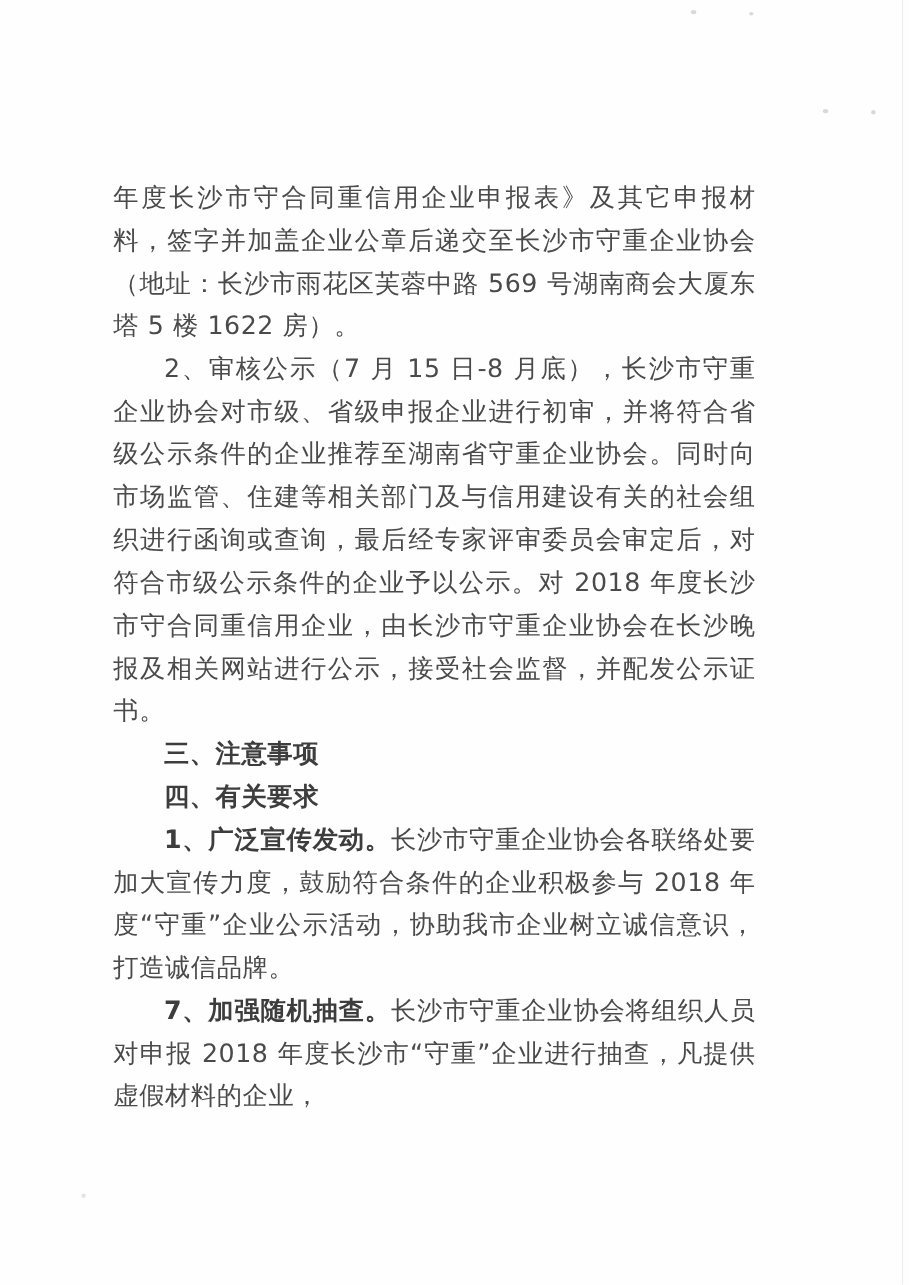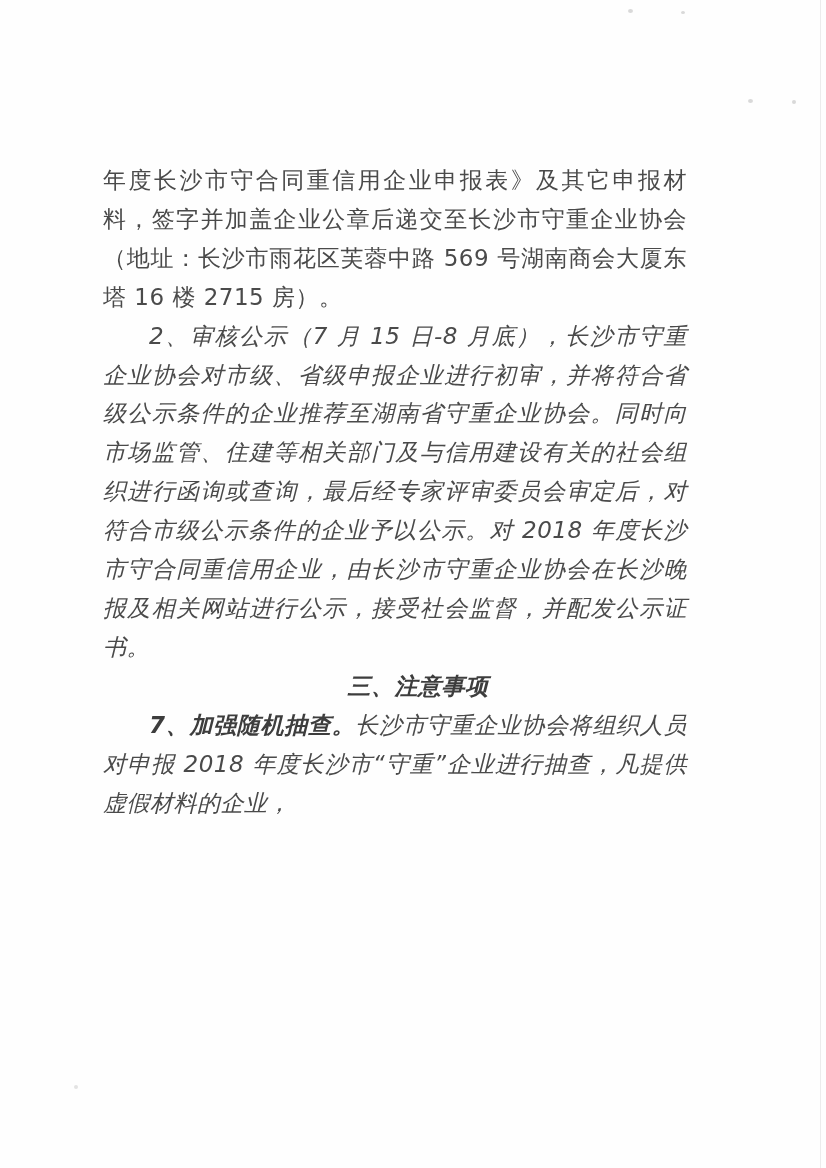--- a/index.html
+++ b/index.html
@@ -26,26 +26,25 @@
     font-size: 23px;
     line-height: 38.9px;
     color: #4a4a4a;
     text-align: justify;
     text-justify: inter-ideograph;
     letter-spacing: 0.5px;
     word-break: break-all;
   }
   .content p.indent {
     text-indent: 2em;
-    font-style: italic;
   }
   .content p.heading {
     font-weight: 700;
     color: #3d3d3d;
-    text-align: center;
+    text-align: left;
   }
   .content .lead {
     font-weight: 700;
     color: #3d3d3d;
   }
   
   .scan-edge-line {
     position: absolute;
     right: 5px;
     top: 0;
@@ -69,18 +68,20 @@
 
 <div class="page">
   <div class="scan-edge-line"></div>
   <div class="speck s1"></div>
   <div class="speck s2"></div>
   <div class="speck s3"></div>
   <div class="speck s4"></div>
   <div class="speck s5"></div>
 
   <div class="content">
-      <p class="body"><span>年度长沙市守合同重信用企业申报表》及其它申报材料，签字并加盖企业公章后递交至长沙市守重企业协会（地址：长沙市雨花区芙蓉中路 569 号湖南商会大厦东塔 16 楼 2715 房）。</span></p>
+      <p class="body"><span>年度长沙市守合同重信用企业申报表》及其它申报材料，签字并加盖企业公章后递交至长沙市守重企业协会（地址：长沙市雨花区芙蓉中路 569 号湖南商会大厦东塔 5 楼 1622 房）。</span></p>
       <p class="body indent"><span>2、审核公示（7 月 15 日-8 月底），长沙市守重企业协会对市级、省级申报企业进行初审，并将符合省级公示条件的企业推荐至湖南省守重企业协会。同时向市场监管、住建等相关部门及与信用建设有关的社会组织进行函询或查询，最后经专家评审委员会审定后，对符合市级公示条件的企业予以公示。对 2018 年度长沙市守合同重信用企业，由长沙市守重企业协会在长沙晚报及相关网站进行公示，接受社会监督，并配发公示证书。</span></p>
       <p class="heading indent"><span>三、注意事项</span></p>
+      <p class="heading indent"><span>四、有关要求</span></p>
+      <p class="body indent"><span class="lead">1、广泛宣传发动。</span><span>长沙市守重企业协会各联络处要加大宣传力度，鼓励符合条件的企业积极参与 2018 年度“守重”企业公示活动，协助我市企业树立诚信意识，打造诚信品牌。</span></p>
       <p class="body indent"><span class="lead">7、加强随机抽查。</span><span>长沙市守重企业协会将组织人员对申报 2018 年度长沙市“守重”企业进行抽查，凡提供虚假材料的企业，</span></p>
     </div>
 </div>
 
 </body></html>

